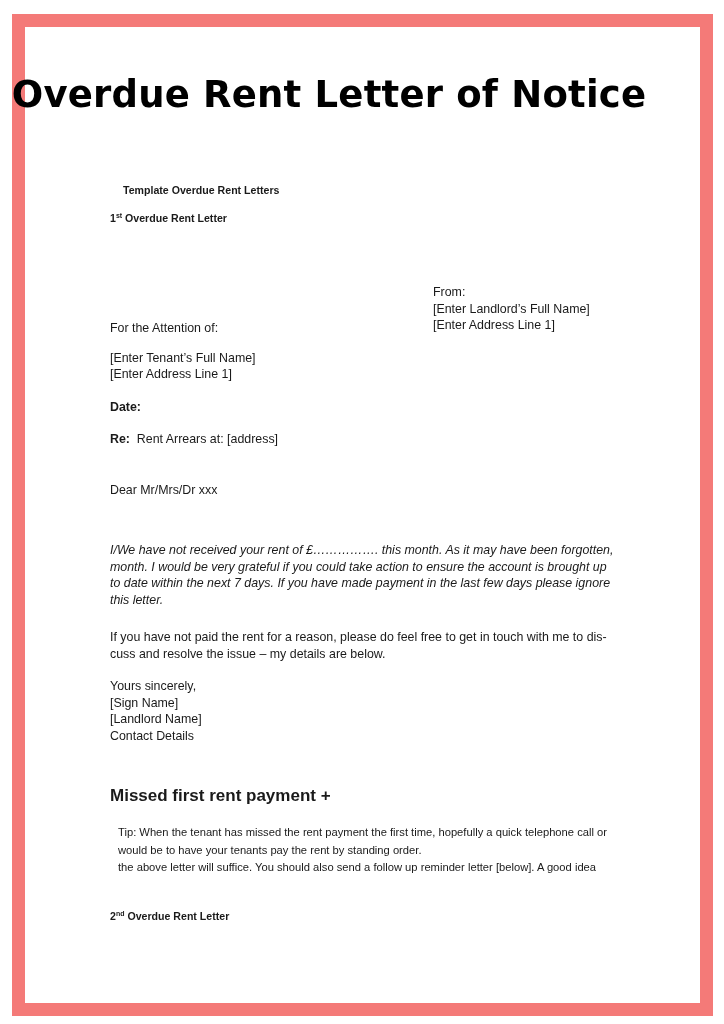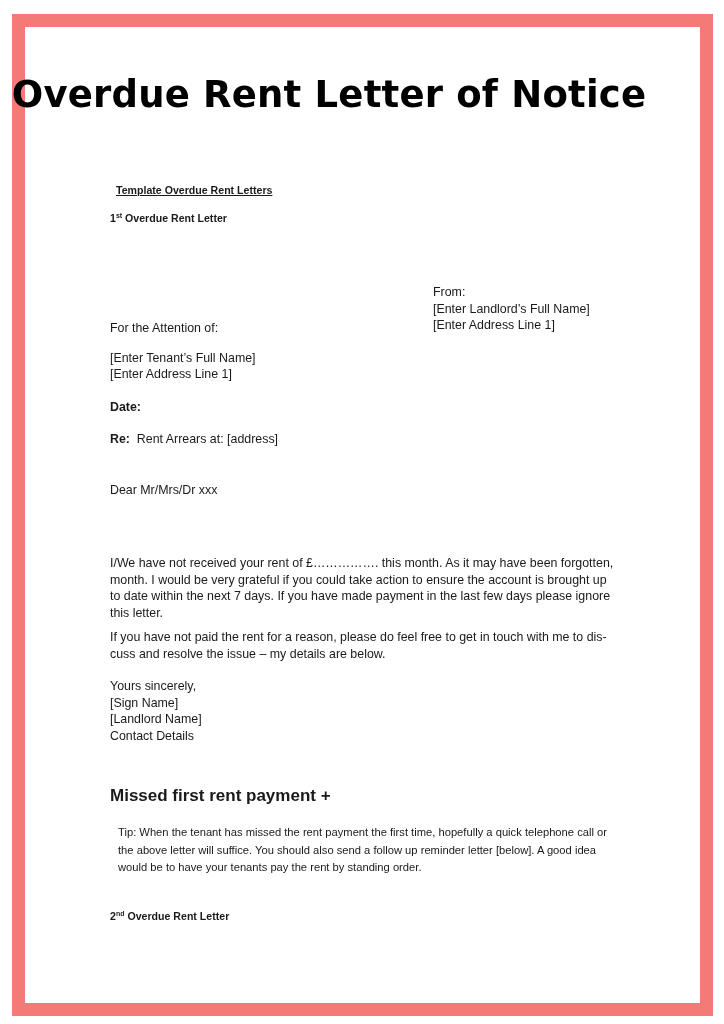--- a/index.html
+++ b/index.html
@@ -81,21 +81,21 @@
   }
   .tip .line { display: block; white-space: nowrap; }
 </style>
 </head>
 <body>
 
 <div class="frame" style="border-color: rgb(244, 122, 120);"></div>
 
 <h1 class="title">Overdue Rent Letter of Notice</h1>
 
-<p class="t small bold" style="left:116px; top:182px;text-decoration:underline;">Template Overdue Rent Letters</p>
+<p class="t small bold" style="left:123px; top:182px;">Template Overdue Rent Letters</p>
 
 <p class="t small bold" style="left:110px; top:210px;"><span>1</span><span class="sup">st</span><span> Overdue Rent Letter</span></p>
 
 <div>
   <p class="t" style="left:433px; top:284px;">From:</p>
   <p class="t" style="left:433px; top:300.5px;">[Enter Landlord’s Full Name]</p>
   <p class="t" style="left:433px; top:317px;">[Enter Address Line 1]</p>
 </div>
 
 <div>
@@ -103,21 +103,21 @@
   <p class="t" style="left:110px; top:349.5px;">[Enter Tenant’s Full Name]</p>
   <p class="t" style="left:110px; top:366px;">[Enter Address Line 1]</p>
 </div>
 
 <p class="t bold" style="left:110px; top:399px;">Date:</p>
 
 <p class="t" style="left:110px; top:431px;"><span class="bold">Re:</span>&nbsp;&nbsp;<span>Rent Arrears at: [address]</span></p>
 
 <p class="t" style="left:110px; top:482px;">Dear Mr/Mrs/Dr xxx</p>
 
-<div class="para" style="top:555px;">
+<div class="para" style="top:542px;font-style:italic;">
   <span class="line">I/We have not received your rent of £……………. this month. As it may have been forgotten,</span>
   <span class="line">month. I would be very grateful if you could take action to ensure the account is brought up</span>
   <span class="line">to date within the next 7 days. If you have made payment in the last few days please ignore</span>
   <span class="line">this letter.</span>
 </div>
 
 <div class="para" style="top:629px;">
   <span class="line">If you have not paid the rent for a reason, please do feel free to get in touch with me to dis-</span>
   <span class="line">cuss and resolve the issue – my details are below.</span>
 </div>
@@ -126,17 +126,17 @@
   <p class="t" style="left:110px; top:678px;">Yours sincerely,</p>
   <p class="t" style="left:110px; top:694.5px;">[Sign Name]</p>
   <p class="t" style="left:110px; top:711px;">[Landlord Name]</p>
   <p class="t" style="left:110px; top:727.5px;">Contact Details</p>
 </div>
 
 <p class="t bold" style="left:110px; top:788px; font-size:17px;">Missed first rent payment +</p>
 
 <div class="tip" style="top:816px;">
   <span class="line">Tip: When the tenant has missed the rent payment the first time, hopefully a quick telephone call or</span>
+  <span class="line">would be to have your tenants pay the rent by standing order.</span>
   <span class="line">the above letter will suffice. You should also send a follow up reminder letter [below]. A good idea</span>
-  <span class="line">would be to have your tenants pay the rent by standing order.</span>
 </div>
 
 <p class="t small bold" style="left:110px; top:908px;"><span>2</span><span class="sup">nd</span><span> Overdue Rent Letter</span></p>
 
 </body></html>

